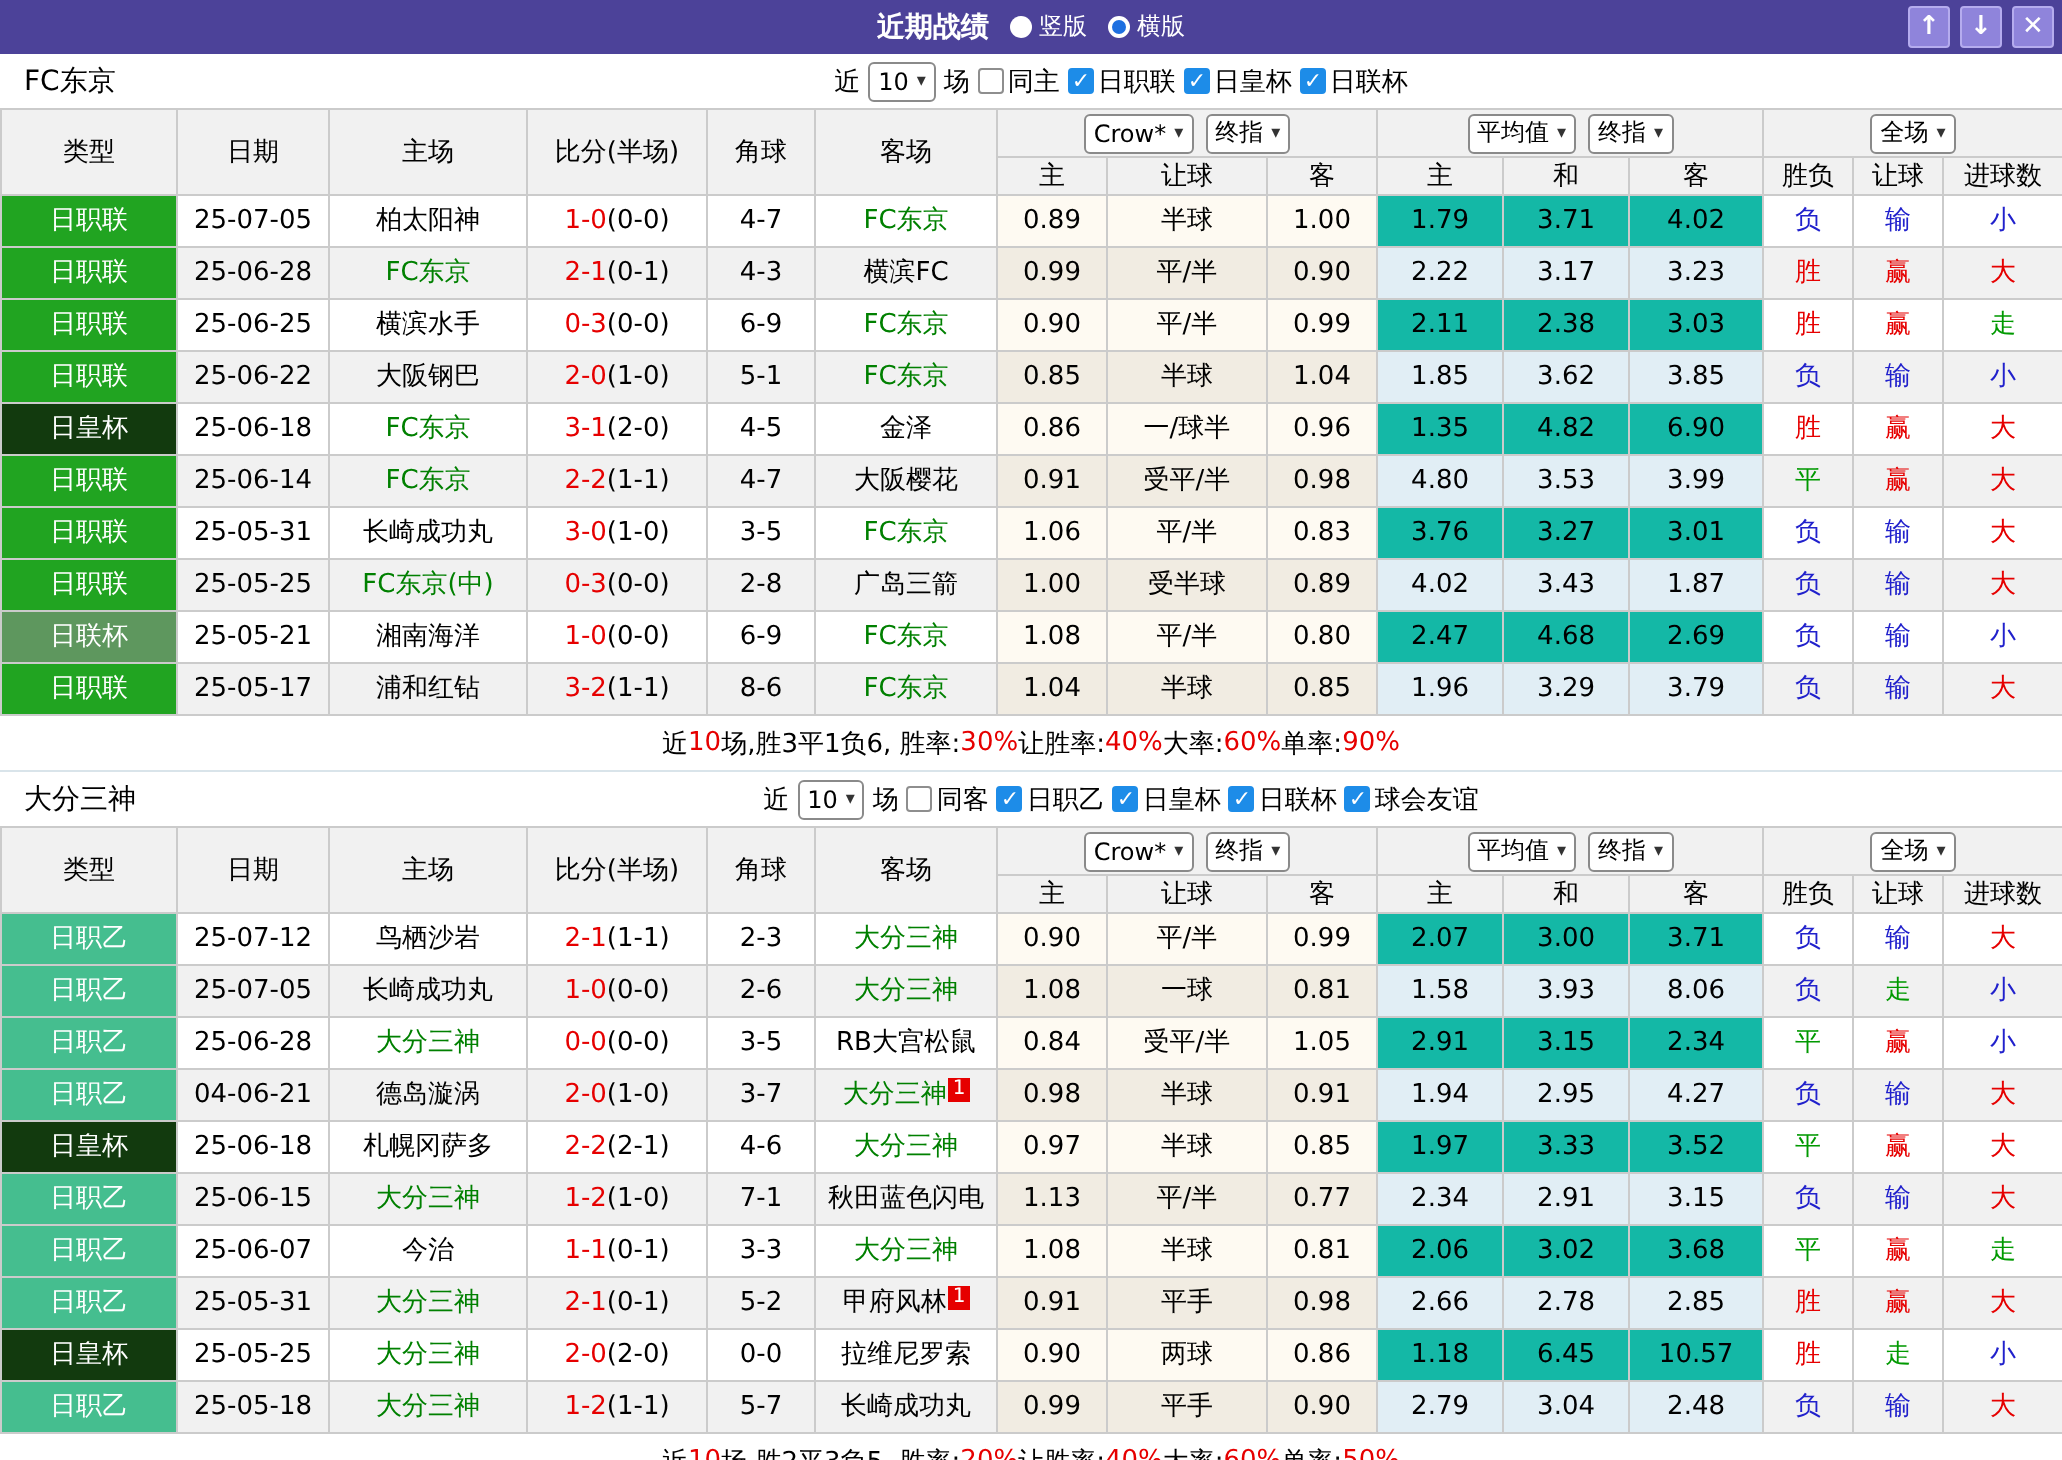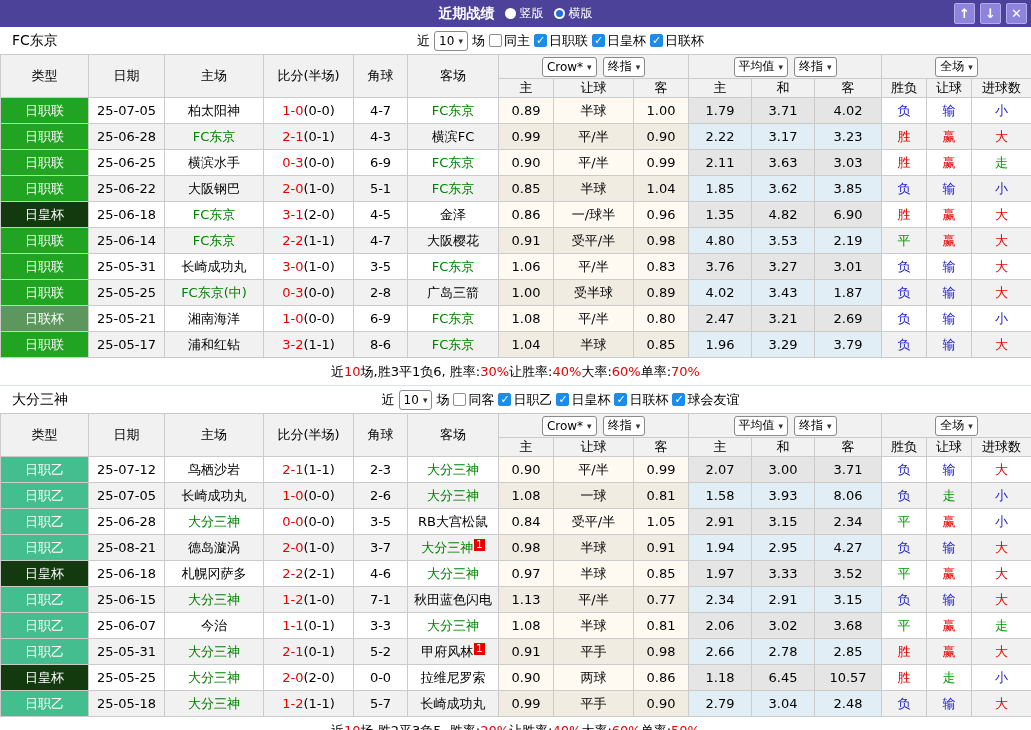--- a/index.html
+++ b/index.html
@@ -67,21 +67,21 @@
     overflow: hidden; white-space: nowrap;
   }
   thead th { background: #F1F1F1; font-weight: normal; font-size: 13px; }
   thead tr.group th { height: 24px; }
   thead tr.sub th { height: 19px; }
   .grp-selects { display: flex; justify-content: center; align-items: center; gap: 6px; }
   tbody td { height: 25px; line-height: 25px; font-size: 13px; background: #fff; }
   tbody tr:nth-child(even) td { background: #F1F1F1; }
   tbody td.odds { background: #FEFAF2; }
   tbody tr:nth-child(even) td.odds { background: #F1ECE2; }
-  tbody td.avg { background: #e5e5e5; }
+  tbody td.avg { background: #14b8a6; }
   tbody tr:nth-child(even) td.avg { background: #E1EEF5; }
   tbody td.type { color: #fff; }
   .team-link { cursor: pointer; }
   .focal { color: #008000; }
   .ft { color: #E60000; }
   .badge1 {
     display: inline-block; background: #E60000; color: #fff; font-size: 10px;
     line-height: 12px; padding: 0 2px; margin-left: 1px; vertical-align: top; margin-top: 4px;
   }
   
@@ -253,21 +253,21 @@
         <td class="type" style="background: rgb(33, 164, 33);">日职联</td>
         <td>25-06-25</td>
         <td><span class="team-link">横滨水手</span></td>
         <td><span class="ft">0-3</span><span class="half">(0-0)</span></td>
         <td>6-9</td>
         <td><span class="team-link focal">FC东京</span></td>
         <td class="odds">0.90</td>
         <td class="odds">平/半</td>
         <td class="odds">0.99</td>
         <td class="avg">2.11</td>
-        <td class="avg">3.63</td>
+        <td class="avg">2.38</td>
         <td class="avg">3.03</td>
         <td class="res" style="color: rgb(230, 0, 0);">胜</td>
         <td class="res" style="color: rgb(230, 0, 0);">赢</td>
         <td class="res" style="color: rgb(0, 153, 0);">走</td>
       </tr>
       <tr>
         <td class="type" style="background: rgb(33, 164, 33);">日职联</td>
         <td>25-06-22</td>
         <td><span class="team-link">大阪钢巴</span></td>
         <td><span class="ft">2-0</span><span class="half">(1-0)</span></td>
@@ -305,21 +305,21 @@
         <td>25-06-14</td>
         <td><span class="team-link focal">FC东京</span></td>
         <td><span class="ft">2-2</span><span class="half">(1-1)</span></td>
         <td>4-7</td>
         <td><span class="team-link">大阪樱花</span></td>
         <td class="odds">0.91</td>
         <td class="odds">受平/半</td>
         <td class="odds">0.98</td>
         <td class="avg">4.80</td>
         <td class="avg">3.53</td>
-        <td class="avg">2.19</td>
+        <td class="avg">3.99</td>
         <td class="res" style="color: rgb(0, 153, 0);">平</td>
         <td class="res" style="color: rgb(230, 0, 0);">赢</td>
         <td class="res" style="color: rgb(230, 0, 0);">大</td>
       </tr>
       <tr>
         <td class="type" style="background: rgb(33, 164, 33);">日职联</td>
         <td>25-05-31</td>
         <td><span class="team-link">长崎成功丸</span></td>
         <td><span class="ft">3-0</span><span class="half">(1-0)</span></td>
         <td>3-5</td>
@@ -355,21 +355,21 @@
         <td class="type" style="background: rgb(94, 151, 94);">日联杯</td>
         <td>25-05-21</td>
         <td><span class="team-link">湘南海洋</span></td>
         <td><span class="ft">1-0</span><span class="half">(0-0)</span></td>
         <td>6-9</td>
         <td><span class="team-link focal">FC东京</span></td>
         <td class="odds">1.08</td>
         <td class="odds">平/半</td>
         <td class="odds">0.80</td>
         <td class="avg">2.47</td>
-        <td class="avg">3.21</td>
+        <td class="avg">4.68</td>
         <td class="avg">2.69</td>
         <td class="res" style="color: rgb(33, 33, 204);">负</td>
         <td class="res" style="color: rgb(33, 33, 204);">输</td>
         <td class="res" style="color: rgb(33, 33, 204);">小</td>
       </tr>
       <tr>
         <td class="type" style="background: rgb(33, 164, 33);">日职联</td>
         <td>25-05-17</td>
         <td><span class="team-link">浦和红钻</span></td>
         <td><span class="ft">3-2</span><span class="half">(1-1)</span></td>
@@ -390,21 +390,21 @@
 <div class="summary">
     <span>近</span>
     <span class="red">10</span>
     <span>场,胜3平1负6, 胜率:</span>
     <span class="red">30%</span>
     <span> 让胜率:</span>
     <span class="red">40%</span>
     <span> 大率:</span>
     <span class="red">60%</span>
     <span> 单率:</span>
-    <span class="red">70%</span>
+    <span class="red">90%</span>
   </div>
 
 <div class="section-bar">
   <span class="team-title">大分三神</span>
   <div class="filters">
     <span>近</span>
     <span class="select">
       <span>10</span>
       <span class="caret">▾</span>
     </span>
@@ -552,21 +552,21 @@
         <td class="odds">1.05</td>
         <td class="avg">2.91</td>
         <td class="avg">3.15</td>
         <td class="avg">2.34</td>
         <td class="res" style="color: rgb(0, 153, 0);">平</td>
         <td class="res" style="color: rgb(230, 0, 0);">赢</td>
         <td class="res" style="color: rgb(33, 33, 204);">小</td>
       </tr>
       <tr>
         <td class="type" style="background: rgb(69, 190, 143);">日职乙</td>
-        <td>25-08-21</td>
+        <td>04-06-21</td>
         <td><span class="team-link">德岛漩涡</span></td>
         <td><span class="ft">2-0</span><span class="half">(1-0)</span></td>
         <td>3-7</td>
         <td><span class="team-link focal">大分三神</span><span class="badge1">1</span></td>
         <td class="odds">0.98</td>
         <td class="odds">半球</td>
         <td class="odds">0.91</td>
         <td class="avg">1.94</td>
         <td class="avg">2.95</td>
         <td class="avg">4.27</td>

